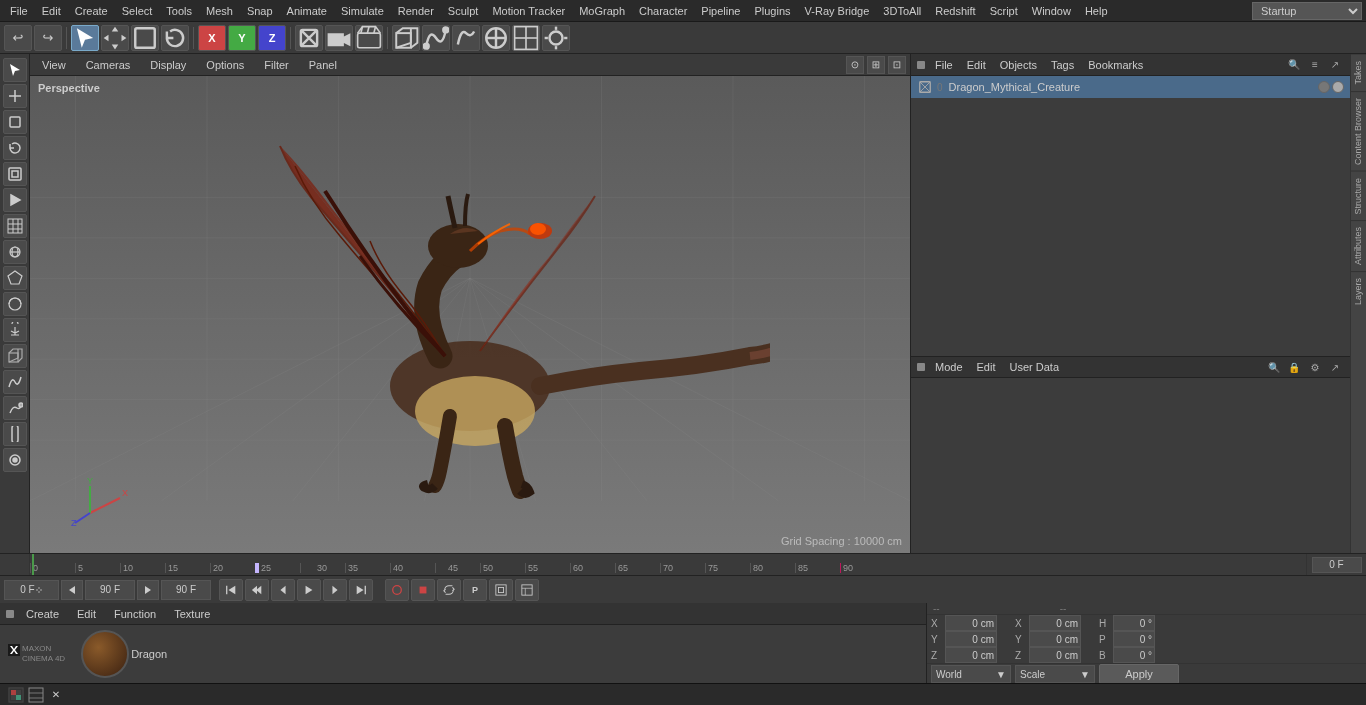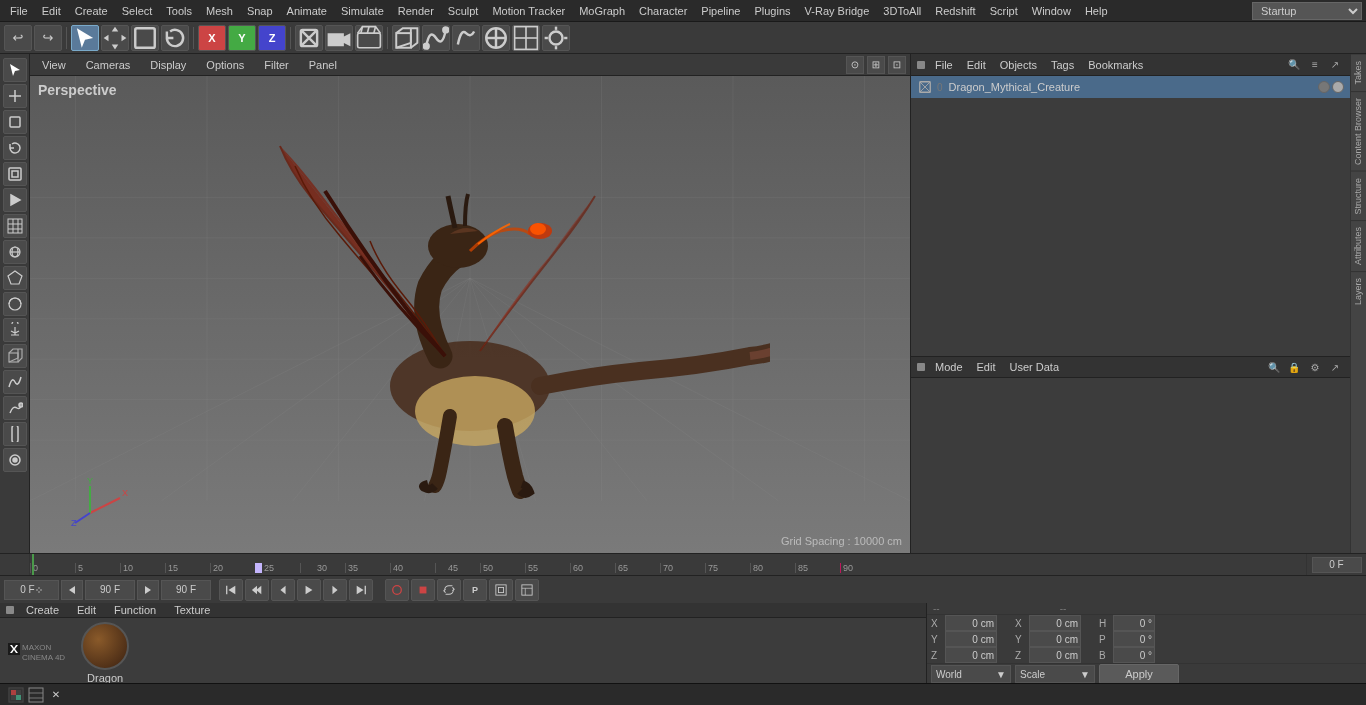--- a/index.html
+++ b/index.html
@@ -164,21 +164,21 @@
     .viewport-canvas {
       flex: 1;
       background: linear-gradient(180deg, #5a5a5a 0%, #6a6a6a 50%, #7a7a7a 100%);
       position: relative;
       overflow: hidden;
     }
     .viewport-label {
       position: absolute;
       top: 6px;
       left: 8px;
-      font-size: 14px;
+      font-size: 11px;
       color: #ccc;
       font-weight: bold;
     }
     .grid-spacing-label {
       position: absolute;
       bottom: 6px;
       right: 8px;
       font-size: 11px;
       color: #bbb;
     }
@@ -919,21 +919,21 @@
     <div style="width:30px;background:#3a3a3a;border-right:1px solid #333;display:flex;align-items:center;justify-content:center;font-size:9px;color:#888;"></div>
     <div style="flex:1;display:flex;align-items:flex-end;padding-bottom:2px;overflow:hidden;position:relative;">
 
       <div style="position:absolute;left:2px;top:0;width:2px;height:100%;background:#4a9a4a;z-index:2;"></div>
       <div style="display:flex;">
         <div style="width:45px;font-size:9px;color:#999;text-align:left;border-left:1px solid #555;padding-left:2px;">0</div>
         <div style="width:45px;font-size:9px;color:#999;text-align:left;border-left:1px solid #555;padding-left:2px;">5</div>
         <div style="width:45px;font-size:9px;color:#999;text-align:left;border-left:1px solid #555;padding-left:2px;">10</div>
         <div style="width:45px;font-size:9px;color:#999;text-align:left;border-left:1px solid #555;padding-left:2px;">15</div>
         <div style="width:45px;font-size:9px;color:#999;text-align:left;border-left:1px solid #555;padding-left:2px;">20</div>
-        <div style="width:45px;font-size:9px;color:#999;text-align:left;border-left:7px solid #c4b5fd;padding-left:2px;">25</div>
+        <div style="width:45px;font-size:9px;color:#999;text-align:left;border-left:4px solid #c4b5fd;padding-left:2px;">25</div>
         <div style="width:45px;font-size:9px;color:#999;text-align:left;border-left:1px solid #555;padding-left:16px;">30</div>
         <div style="width:45px;font-size:9px;color:#999;text-align:left;border-left:1px solid #555;padding-left:2px;">35</div>
         <div style="width:45px;font-size:9px;color:#999;text-align:left;border-left:1px solid #555;padding-left:2px;">40</div>
         <div style="width:45px;font-size:9px;color:#999;text-align:left;border-left:1px solid #555;padding-left:12px;">45</div>
         <div style="width:45px;font-size:9px;color:#999;text-align:left;border-left:1px solid #555;padding-left:2px;">50</div>
         <div style="width:45px;font-size:9px;color:#999;text-align:left;border-left:1px solid #555;padding-left:2px;">55</div>
         <div style="width:45px;font-size:9px;color:#999;text-align:left;border-left:1px solid #555;padding-left:2px;">60</div>
         <div style="width:45px;font-size:9px;color:#999;text-align:left;border-left:1px solid #555;padding-left:2px;">65</div>
         <div style="width:45px;font-size:9px;color:#999;text-align:left;border-left:1px solid #555;padding-left:2px;">70</div>
         <div style="width:45px;font-size:9px;color:#999;text-align:left;border-left:1px solid #555;padding-left:2px;">75</div>
@@ -1064,21 +1064,21 @@
                 <path d="M2 2 L5 6 L2 10 L4 10 L6 7 L8 10 L10 10 L7 6 L10 2 L8 2 L6 5 L4 2 Z" fill="white"></path>
               </svg>
             </div>
             <div style="font-size:8px;color:#888;line-height:1.2;">
               <div>MAXON</div>
               <div>CINEMA 4D</div>
             </div>
           </div>
         </div>
 
-        <div style="display:flex;flex-direction:column;align-items:center;gap:2px;cursor:pointer;">
+        <div style="display:flex;flex-direction:row;align-items:center;gap:2px;cursor:pointer;">
           <div class="material-thumbnail"></div>
           <span class="material-label">Dragon</span>
         </div>
       </div>
     </div>
 
     <div class="lower-right">
 
       <div style="height:18px;display:flex;align-items:center;padding:0 6px;gap:120px;border-bottom:1px solid #333;">
         <span style="font-size:10px;color:#777;">--</span>

